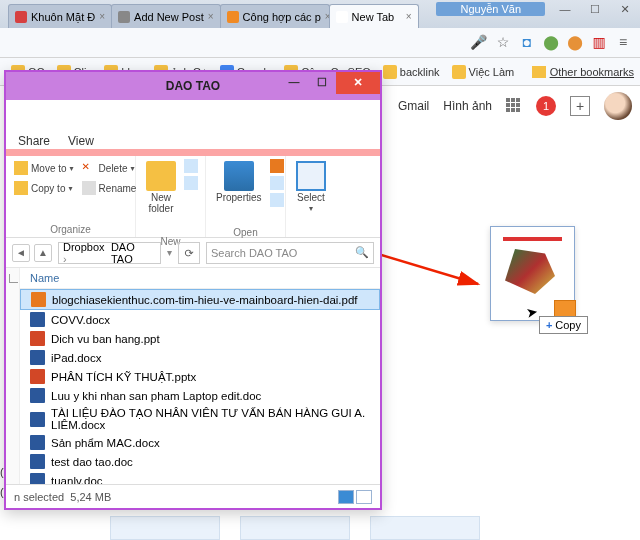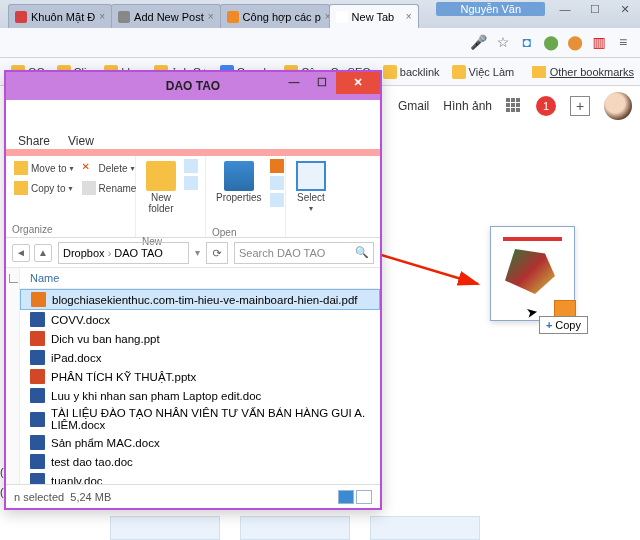--- a/index.html
+++ b/index.html
@@ -51,35 +51,35 @@
 .ex-title { height: 28px; background: #c97fe0; display: flex; align-items: center; justify-content: center; position: relative; color: #222; font-size: 12px; font-weight: 600; }
 .ex-title .wbtns { position: absolute; right: 0; top: 0; display: flex; }
 .ex-title .wbtn { width: 28px; height: 22px; text-align: center; line-height: 20px; font-size: 11px; color: #333; }
 .ex-title .wbtn.close { background: #e74c3c; color: #fff; width: 44px; }
 
 .ex-menu { height: 24px; display: flex; align-items: center; gap: 18px; padding: 0 12px; font-size: 12px; color: #333; background: #fff; border-bottom: 7px solid #fca5a5; margin-top: 32px; }
 
 .ribbon { height: 82px; background: #fff; border-bottom: 1px solid #ddd; display: flex; font-size: 10px; color: #444; }
 .rgroup { border-right: 1px solid #eee; padding: 3px 6px 0; display: flex; flex-direction: column; gap: 20px; }
 .rgroup .body { flex: 1; display: flex; align-items: flex-start; gap: 4px; }
-.rgroup .label { text-align: left; color: #777; font-size: 10px; padding-bottom: 2px; }
+.rgroup .label { text-align: center; color: #777; font-size: 10px; padding-bottom: 2px; }
 .rbtn-sm { display: flex; align-items: center; gap: 3px; padding: 2px 2px; white-space: nowrap; }
 .rbtn-lg { display: flex; flex-direction: column; align-items: center; gap: 1px; padding: 2px 4px; text-align: center; }
 .rbtn-lg .bigic { width: 30px; height: 30px; }
 .drop { font-size: 8px; color: #555; }
 .smic { width: 14px; height: 14px; display: inline-block; }
 .col { display: flex; flex-direction: column; gap: 2px; }
 
 .ex-addr { height: 30px; display: flex; align-items: center; gap: 6px; padding: 0 6px; border-bottom: 1px solid #e5e5e5; font-size: 11px; }
 .ex-addr .nav { display: flex; gap: 4px; }
 .ex-addr .nav .nbtn { width: 18px; height: 18px; border: 1px solid #ccc; border-radius: 2px; text-align: center; line-height: 16px; color: #666; font-size: 10px; }
 .ex-addr .path { flex: 1; border: 1px solid #ccc; height: 22px; display: flex; align-items: center; padding: 0 4px; gap: 3px; }
 .ex-addr .path .seg::after { content: " ›"; color: #888; }
 .ex-addr .refresh { width: 22px; height: 22px; border: 1px solid #ccc; text-align: center; line-height: 20px; color: #555; }
-.ex-addr .search { width: 140px; height: 22px; border: 1px solid #ccc; display: flex; align-items: center; padding: 0 4px; color: #888; }
+.ex-addr .search { width: 168px; height: 22px; border: 1px solid #ccc; display: flex; align-items: center; padding: 0 4px; color: #888; }
 .ex-addr .search .mag { margin-left: auto; }
 
 .ex-body { flex: 1; display: flex; overflow: hidden; }
 .ex-side { width: 14px; background: #fafafa; border-right: 1px solid #eee; position: relative; }
 .ex-side::before { content:""; position:absolute; left:3px; top:6px; width:8px; height:8px; border-left:1px solid #999; border-bottom:1px solid #999; }
 .ex-list { flex: 1; overflow: auto; font-size: 11.5px; }
 .ex-list .hdr { padding: 4px 10px; color: #3a6ea5; border-bottom: 1px solid #eee; font-size: 11px; }
 .row { display: flex; align-items: center; gap: 6px; padding: 2px 10px; }
 .row.sel { background: #cfe6fb; border: 1px solid #7fb7e8; }
 .row .fic { width: 15px; height: 15px; flex-shrink: 0; border-radius: 1px; }

